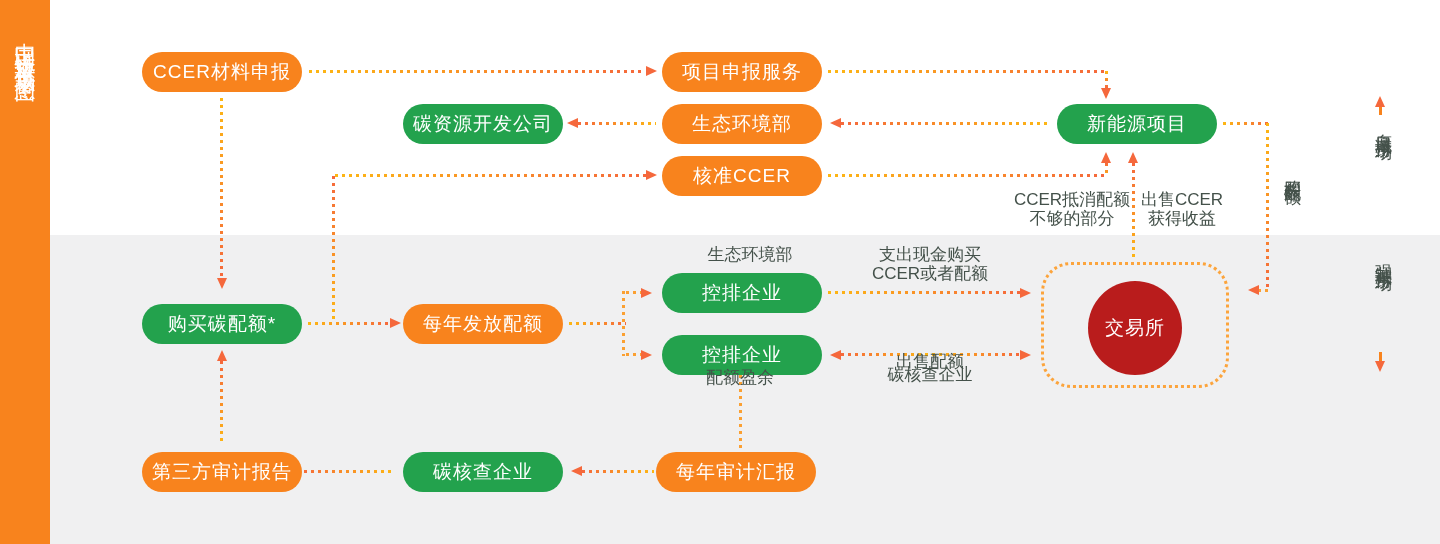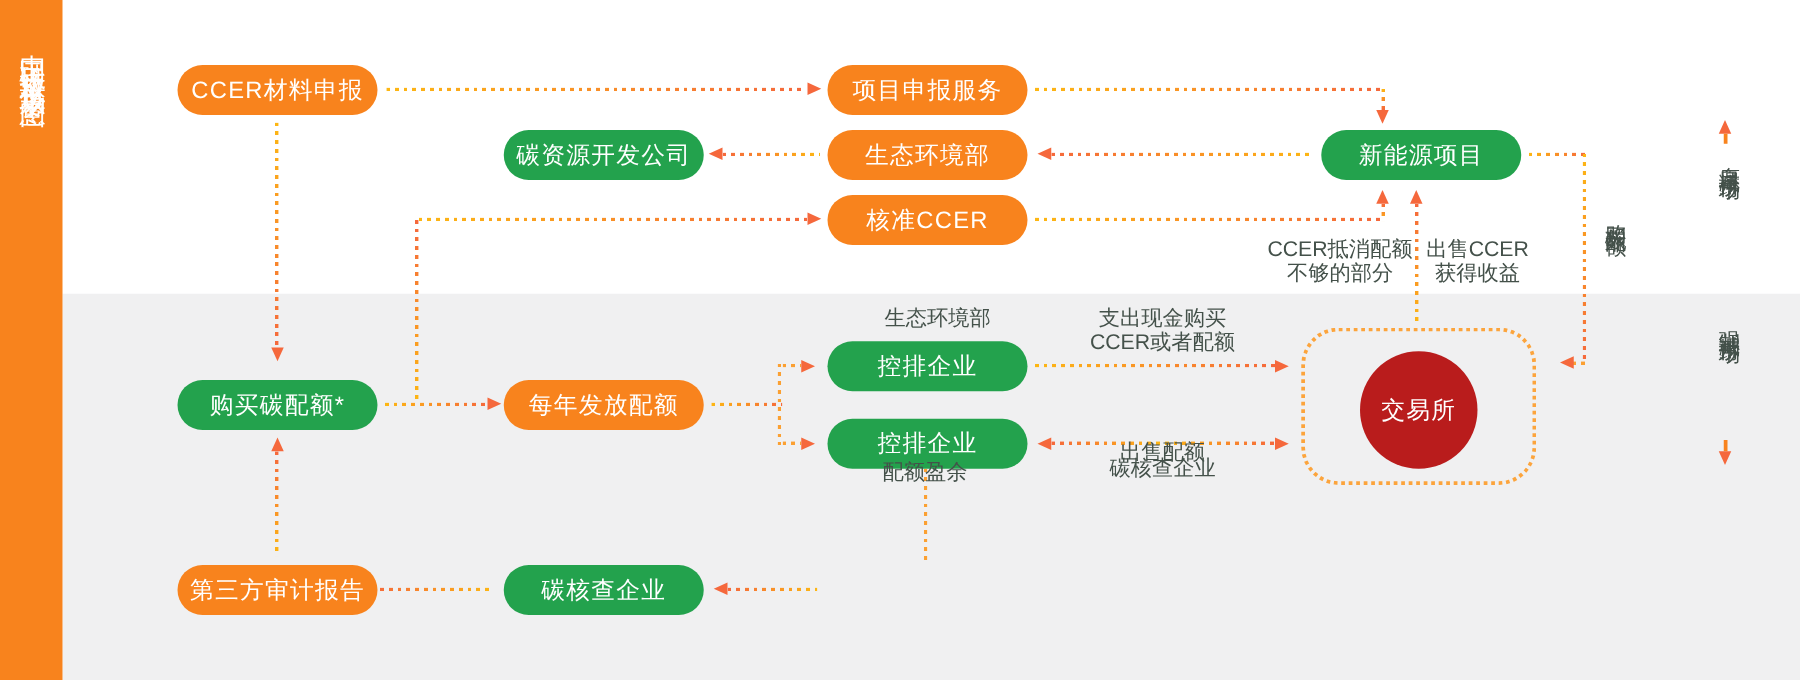--- a/index.html
+++ b/index.html
@@ -130,20 +130,21 @@
   <div class="pill green" style="left:403px;top:104px;">碳资源开发公司</div>
   <div class="pill orange" style="left:662px;top:104px;">生态环境部</div>
   <div class="pill orange" style="left:662px;top:156px;">核准CCER</div>
   <div class="pill green" style="left:1057px;top:104px;">新能源项目</div>
   <div class="pill green" style="left:142px;top:304px;">购买碳配额*</div>
   <div class="pill orange" style="left:403px;top:304px;">每年发放配额</div>
   <div class="pill green" style="left:662px;top:273px;">控排企业</div>
   <div class="pill green" style="left:662px;top:335px;">控排企业</div>
   <div class="pill orange" style="left:142px;top:452px;">第三方审计报告</div>
   <div class="pill green" style="left:403px;top:452px;">碳核查企业</div>
+  <div class="pill orange" style="left:656px;top:452px;">每年审计汇报</div>
 
   <div class="lbl" style="left:700px;top:245px;width:100px;">生态环境部</div>
   <div class="lbl" style="left:690px;top:368px;width:100px;">配额盈余</div>
   <div class="lbl" style="left:870px;top:245px;width:120px;">支出现金购买
 CCER或者配额</div>
   <div class="lbl" style="left:880px;top:328px;width:100px;margin-top:24px;">出售配额</div>
   <div class="lbl" style="left:880px;top:365px;width:100px;">碳核查企业</div>
   <div class="lbl" style="left:1013px;top:190px;width:118px;">CCER抵消配额
 不够的部分</div>
   <div class="lbl" style="left:1135px;top:190px;width:94px;">出售CCER

